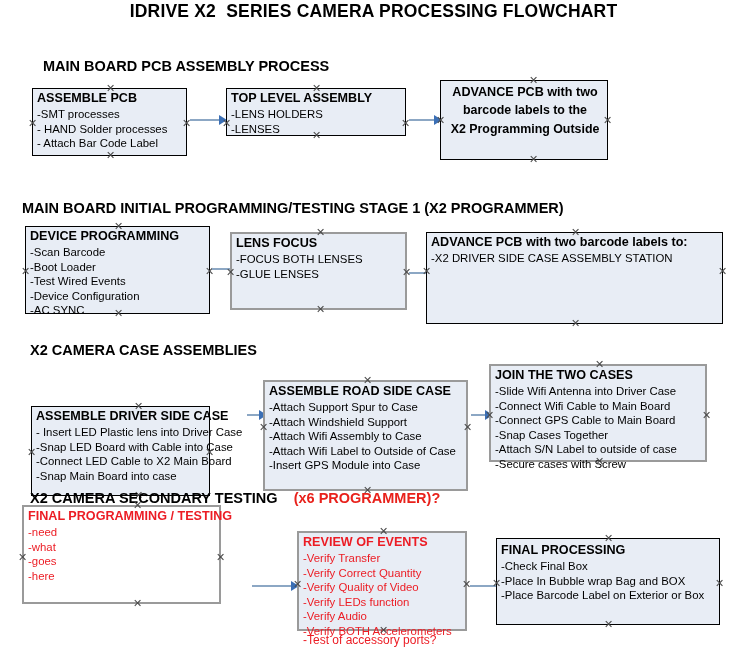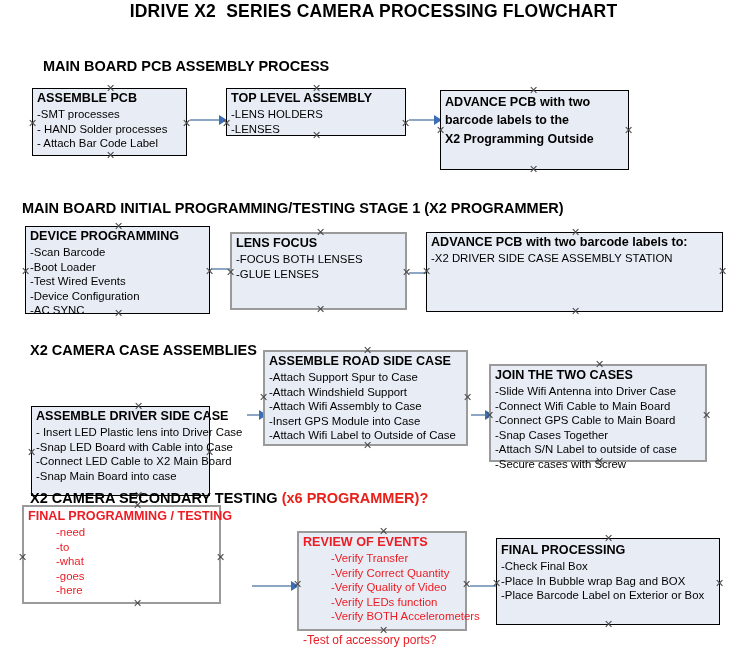--- a/index.html
+++ b/index.html
@@ -35,20 +35,21 @@
   }
   .section-title {
     position: absolute;
     font-size: 14.5px;
     font-weight: bold;
     color: #000000;
     white-space: nowrap;
   }
   .section-title .hl {
     color: #e8211b;
+    margin-left: 12px;
   }
 
   
   .node {
     position: absolute;
     box-sizing: border-box;
     background: #e8edf5;
     border: 1px solid #000000;
     overflow: visible;
   }
@@ -73,21 +74,21 @@
     color: #000000;
     line-height: 14.6px;
     white-space: nowrap;
   }
   .node.bold-body .itm {
     font-weight: bold;
     font-size: 12.4px;
     line-height: 19px;
   }
   .node.red .hdr { color: #ec1c24; }
-  .node.red .itm { color: #ec1c24; margin-left: 28px; }
+  .node.red .itm { color: #ec1c24; }
   .node .overflow-line {
     position: absolute;
     left: 4px;
     font-size: 12px;
     color: #ec1c24;
     line-height: 14.6px;
     white-space: nowrap;
   }
 
   
@@ -153,21 +154,21 @@
     </div>
     <span class="handle" style="left:85px; top:-5px;"></span>
     <span class="handle" style="left:85px; bottom:-5px;"></span>
     <span class="handle" style="left:-5px; top:30px;"></span>
     <span class="handle" style="right:-5px; top:30px;"></span>
   </div>
 
   <div class="conn" style="left:409px; top:119px; width:28px;"></div>
   <div class="arrow-head" style="left:434px; top:115px;"></div>
 
-  <div class="node bold-body" style="left:440px; top:90px; width:189px; height:80px;">
+  <div class="node bold-body" style="left:440px; top:80px; width:168px; height:80px;text-align:center;">
     <div class="inner" style="top:4px;">
       <div class="hdr">ADVANCE PCB with two</div>
       <div class="itm">barcode labels to the</div>
       <div class="itm"> X2 Programming Outside</div>
     </div>
     <span class="handle" style="left:88px; top:-5px;"></span>
     <span class="handle" style="left:88px; bottom:-5px;"></span>
     <span class="handle" style="left:-5px; top:35px;"></span>
     <span class="handle" style="right:-5px; top:35px;"></span>
   </div>
@@ -202,21 +203,21 @@
     </div>
     <span class="handle" style="left:84px; top:-6px;"></span>
     <span class="handle" style="left:84px; bottom:-6px;"></span>
     <span class="handle" style="left:-6px; top:34px;"></span>
     <span class="handle" style="right:-6px; top:34px;"></span>
   </div>
 
   <div class="conn" style="left:409px; top:272px; width:26px;"></div>
   <div class="arrow-head" style="left:432px; top:268px;"></div>
 
-  <div class="node" style="left:426px; top:232px; width:297px; height:80px;">
+  <div class="node" style="left:426px; top:232px; width:297px; height:92px;">
     <div class="inner">
       <div class="hdr">ADVANCE PCB with two barcode labels to:</div>
       <div class="itm">-X2 DRIVER  SIDE  CASE  ASSEMBLY STATION</div>
     </div>
     <span class="handle" style="left:144px; top:-5px;"></span>
     <span class="handle" style="left:144px; bottom:-5px;"></span>
     <span class="handle" style="left:-5px; top:34px;"></span>
     <span class="handle" style="right:-5px; top:34px;"></span>
   </div>
 
@@ -234,28 +235,28 @@
     </div>
     <span class="handle" style="left:102px; top:-5px;"></span>
     <span class="handle" style="left:102px; bottom:-5px;"></span>
     <span class="handle" style="left:-5px; top:41px;"></span>
     <span class="handle" style="right:-5px; top:41px;"></span>
   </div>
 
   <div class="conn" style="left:247px; top:414px; width:16px;"></div>
   <div class="arrow-head" style="left:259px; top:410px;"></div>
 
-  <div class="node gray-border" style="left:263px; top:350px; width:205px; height:96px;">
+  <div class="node gray-border" style="left:263px; top:380px; width:205px; height:111px;">
     <div class="inner">
       <div class="hdr">ASSEMBLE ROAD SIDE CASE</div>
       <div class="itm">-Attach Support Spur to Case</div>
       <div class="itm">-Attach Windshield Support</div>
       <div class="itm">-Attach Wifi Assembly to Case</div>
+      <div class="itm">-Attach Wifi Label to Outside of Case</div>
       <div class="itm">-Insert GPS Module into Case</div>
-      <div class="itm">-Attach Wifi Label to Outside of Case</div>
     </div>
     <span class="handle" style="left:98px; top:-6px;"></span>
     <span class="handle" style="left:98px; bottom:-6px;"></span>
     <span class="handle" style="left:-6px; top:41px;"></span>
     <span class="handle" style="right:-6px; top:41px;"></span>
   </div>
 
   <div class="conn" style="left:471px; top:414px; width:18px;"></div>
   <div class="arrow-head" style="left:485px; top:410px;"></div>
 
@@ -276,41 +277,41 @@
   </div>
 
   <div class="section-title" style="left:30px; top:490px;">
     <span>X2 CAMERA SECONDARY TESTING </span><span class="hl">(x6 PROGRAMMER)?</span>
   </div>
 
   <div class="node gray-border white-bg red" style="left:22px; top:505px; width:199px; height:99px;">
     <div class="inner">
       <div class="hdr">FINAL PROGRAMMING / TESTING</div>
       <div class="itm">-need</div>
-      <div class="itm">-to</div>
       <div class="itm">-what</div>
       <div class="itm">-goes</div>
       <div class="itm">-here</div>
     </div>
     <span class="handle" style="left:109px; top:-6px;"></span>
     <span class="handle" style="left:109px; bottom:-6px;"></span>
     <span class="handle" style="left:-6px; top:46px;"></span>
     <span class="handle" style="right:-6px; top:46px;"></span>
   </div>
 
   <div class="conn" style="left:252px; top:585px; width:42px;"></div>
   <div class="arrow-head" style="left:291px; top:581px;"></div>
 
   <div class="node gray-border red" style="left:297px; top:531px; width:170px; height:100px;">
     <div class="inner">
       <div class="hdr">REVIEW OF EVENTS</div>
       <div class="itm">-Verify Transfer</div>
       <div class="itm">-Verify Correct Quantity</div>
       <div class="itm">-Verify Quality of Video</div>
       <div class="itm">-Verify LEDs function</div>
+      <div class="itm">-Verify Audio</div>
       <div class="itm">-Verify BOTH Accelerometers</div>
     </div>
     <div class="overflow-line" style="top:100px;">-Test of accessory ports?</div>
     <span class="handle" style="left:80px; top:-6px;"></span>
     <span class="handle" style="left:80px; bottom:-6px;"></span>
     <span class="handle" style="left:-6px; top:47px;"></span>
     <span class="handle" style="right:-6px; top:47px;"></span>
   </div>
 
   <div class="conn" style="left:470px; top:585px; width:42px;"></div>

